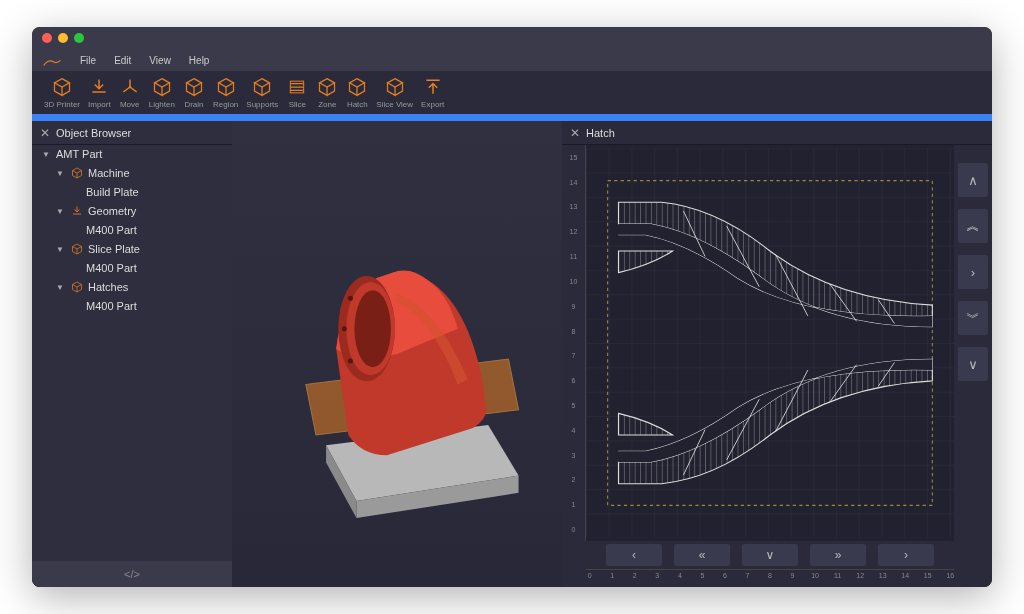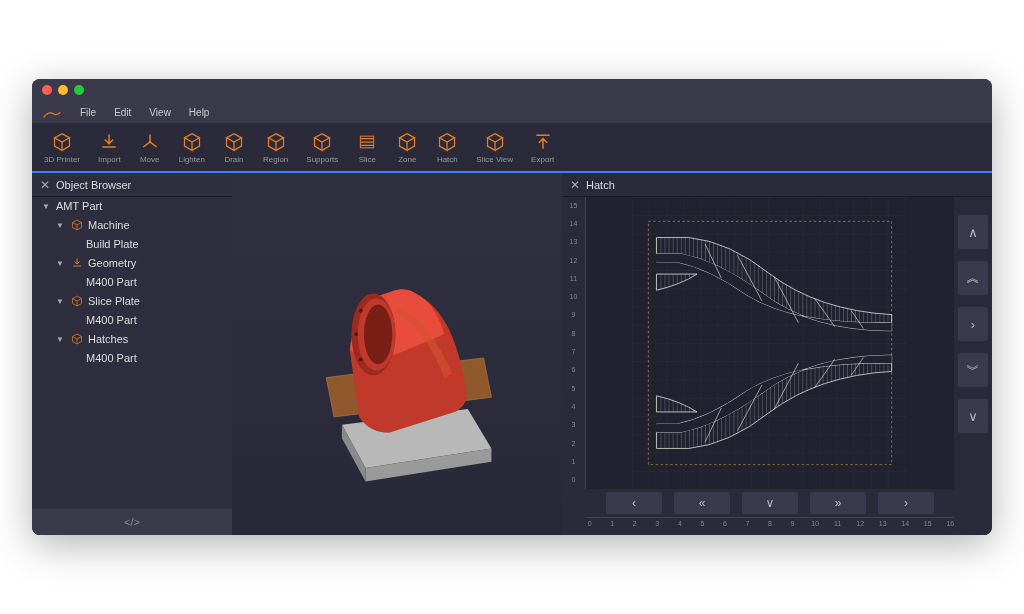--- a/index.html
+++ b/index.html
@@ -1,28 +1,28 @@
 <!DOCTYPE html>
 <html><head>
 <meta charset="utf-8">
 <style>
 * { margin: 0; padding: 0; box-sizing: border-box; font-family: -apple-system, BlinkMacSystemFont, "Segoe UI", Arial, sans-serif; }
 body { background: #fff; display: flex; align-items: center; justify-content: center; height: 100vh; }
-.app-window { width: 960px; height: 456px; background: #2a2a3a; border-radius: 8px; overflow: hidden; box-shadow: 0 10px 40px rgba(0,0,0,0.3); display: flex; flex-direction: column; }
+.app-window { width: 960px; height: 560px; background: #2a2a3a; border-radius: 8px; overflow: hidden; box-shadow: 0 10px 40px rgba(0,0,0,0.3); display: flex; flex-direction: column; }
 .titlebar { height: 22px; background: #3a3a4a; display: flex; align-items: center; padding: 0 10px; }
 .win-btns { display: flex; gap: 6px; }
 .win-btn { width: 10px; height: 10px; border-radius: 50%; }
 .win-red { background: #ff5f56; }
 .win-yellow { background: #ffbd2e; }
 .win-green { background: #27c93f; }
 .menubar { height: 22px; background: #3a3a4a; display: flex; align-items: center; padding: 0 10px; gap: 18px; }
 .menubar .logo { width: 20px; height: 12px; }
 .menubar .logo svg { width: 100%; height: 100%; }
 .menu-item { color: #ccc; font-size: 10px; cursor: pointer; }
-.toolbar { height: 50px; background: #2a2a3a; display: flex; align-items: center; padding: 0 8px; gap: 10px; border-bottom: 2px solid #3b82f6; }
+.toolbar { height: 50px; background: #2a2a3a; display: flex; align-items: center; padding: 0 8px; border-bottom: 7px solid #3b82f6; }
 .tool-btn { display: flex; flex-direction: column; align-items: center; gap: 2px; cursor: pointer; padding: 2px 4px; }
 .tool-btn .ico { width: 22px; height: 22px; display: flex; align-items: center; justify-content: center; }
 .tool-btn .ico svg { width: 20px; height: 20px; }
 .tool-btn .lbl { color: #999; font-size: 8px; white-space: nowrap; }
 .main { flex: 1; display: flex; overflow: hidden; }
 .left-panel { width: 200px; background: #2e2e3e; display: flex; flex-direction: column; }
 .panel-head { height: 24px; display: flex; align-items: center; padding: 0 8px; gap: 6px; color: #ddd; font-size: 11px; border-bottom: 1px solid #1a1a2a; }
 .close-x { font-size: 12px; cursor: pointer; color: #aaa; }
 .tree-title { padding: 8px 10px; color: #ddd; font-size: 12px; }
 .tree { padding: 0 6px; }

